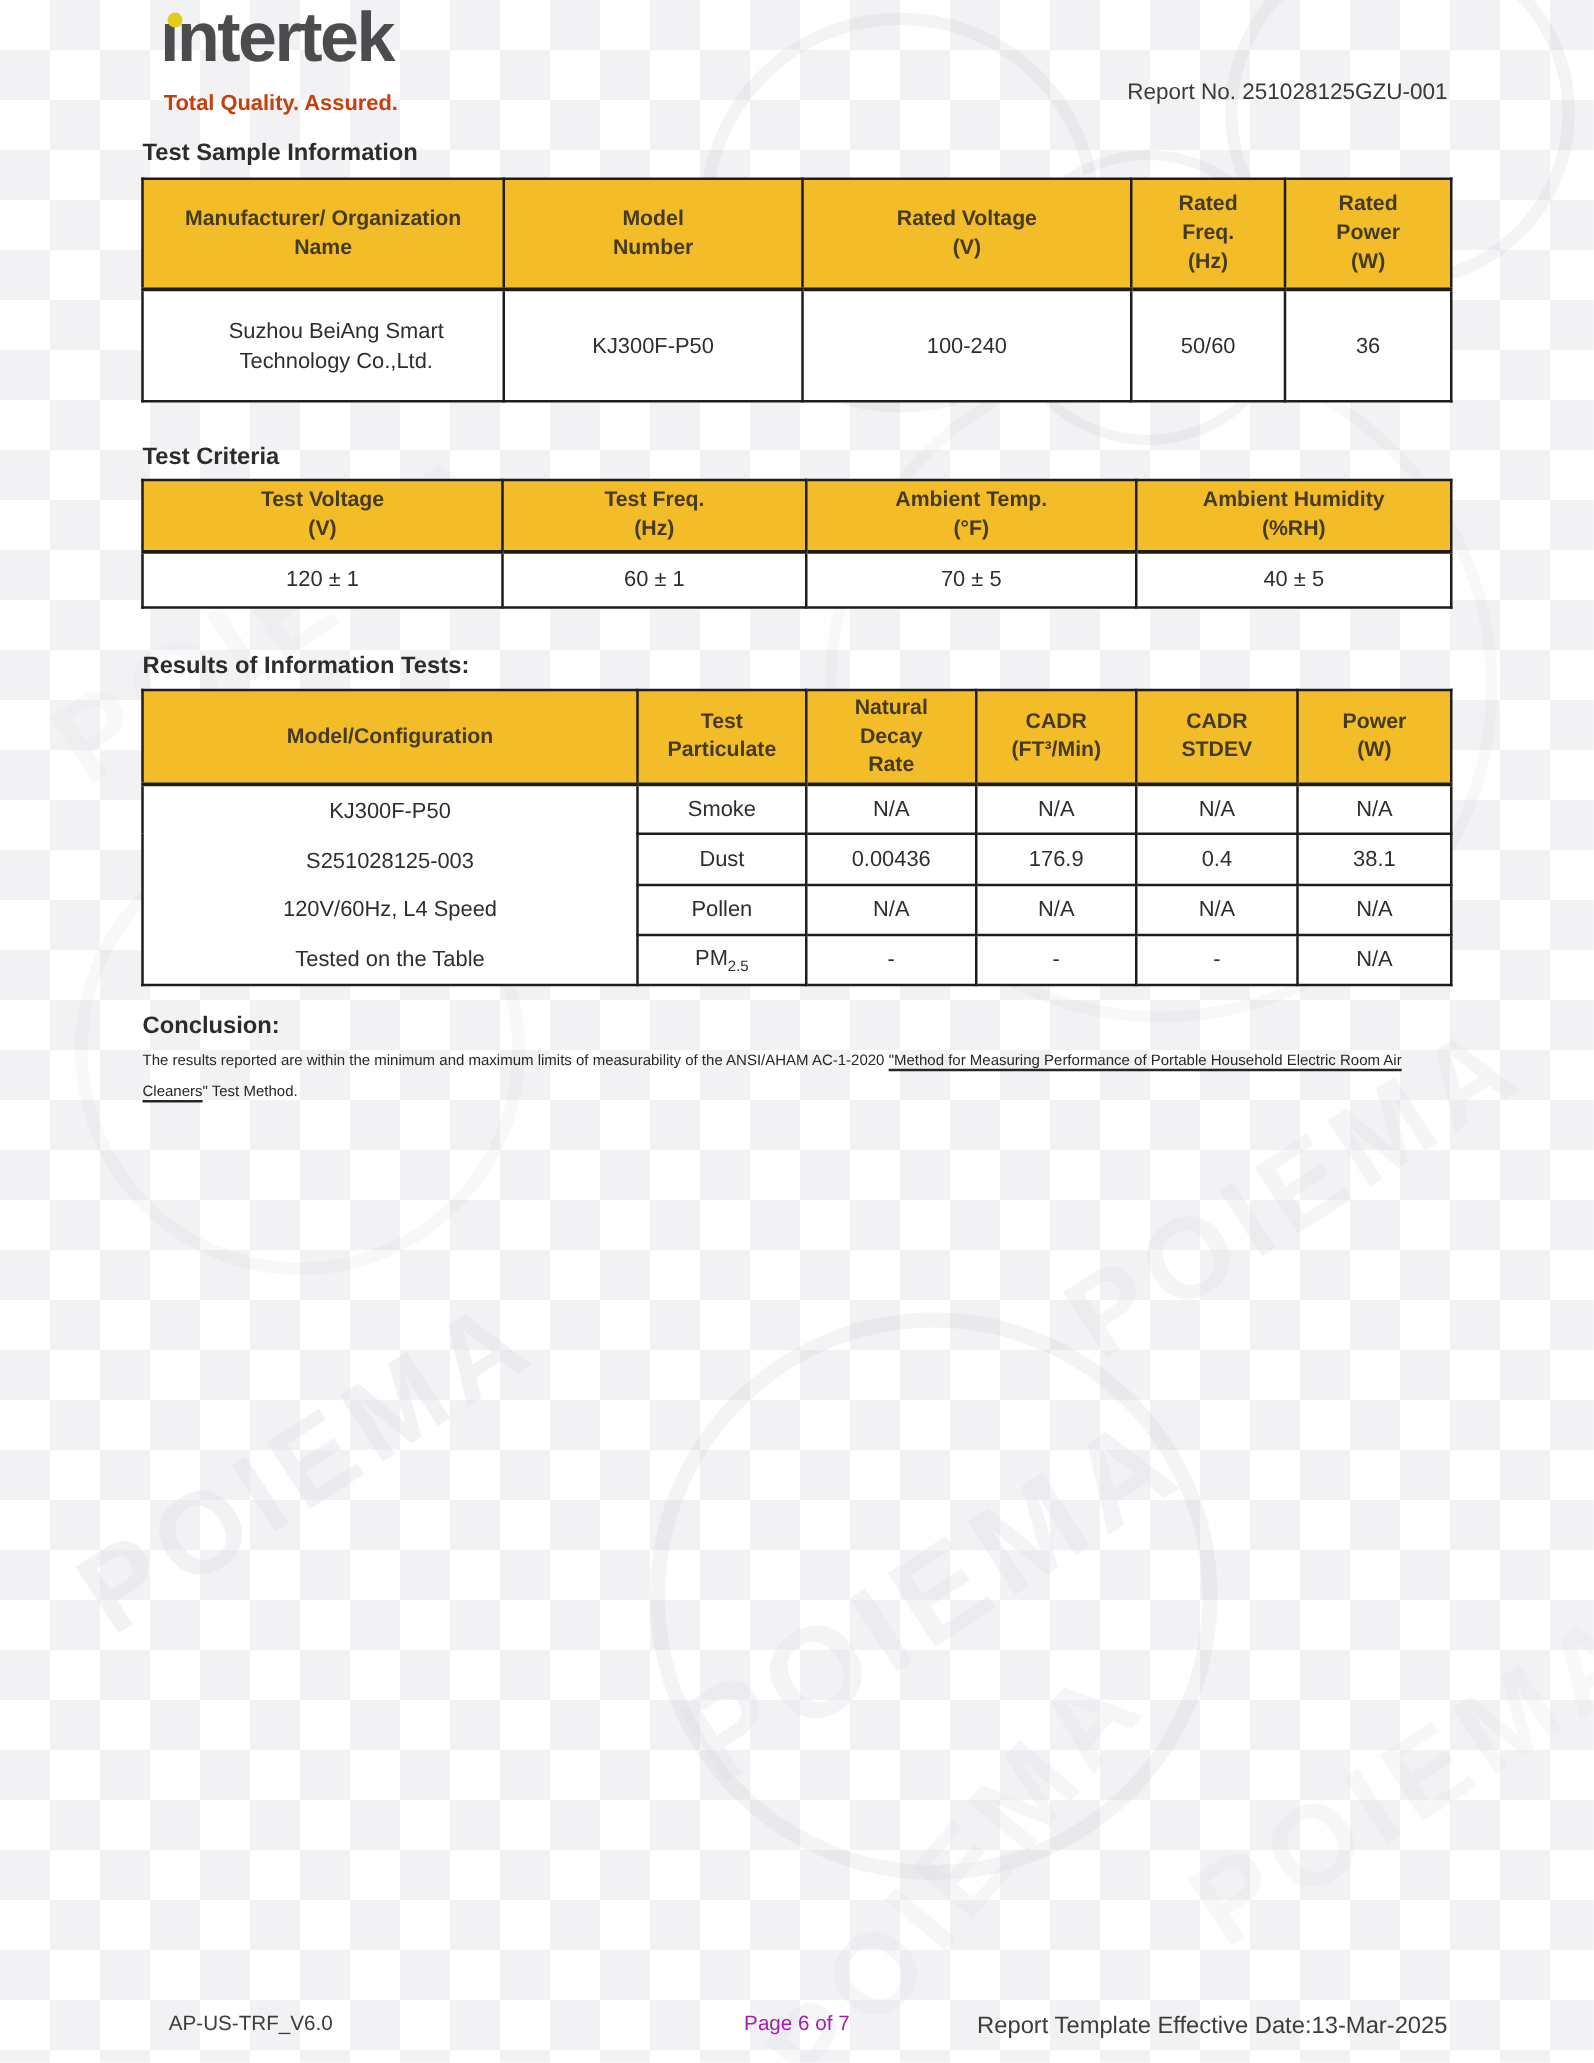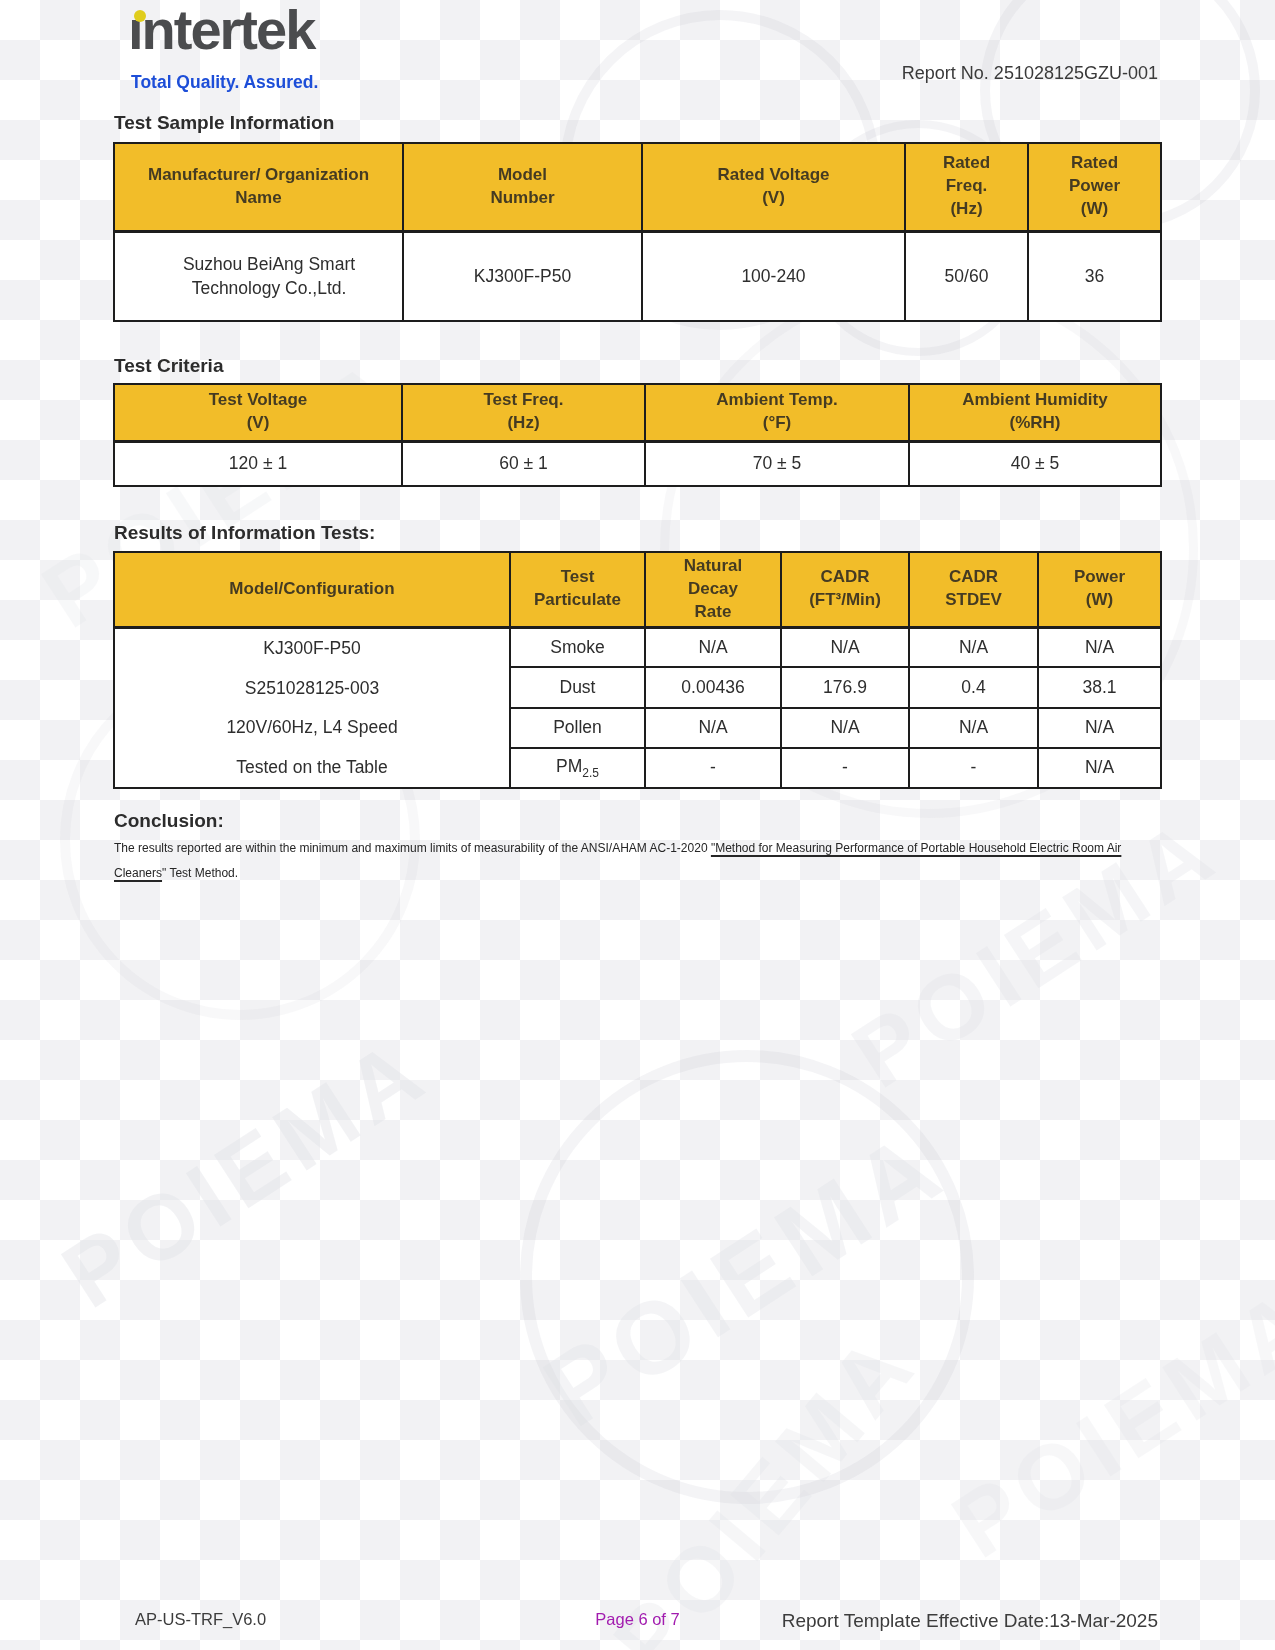--- a/index.html
+++ b/index.html
@@ -26,21 +26,21 @@
   .sw2{width:220px;height:220px;left:800px;top:120px;border-width:8px;}
   .sw3{width:260px;height:260px;left:980px;top:-50px;}
   .sw4{width:430px;height:430px;left:520px;top:1050px;border-width:12px;}
   .sw5{width:520px;height:520px;left:660px;top:280px;border-width:9px;border-color:rgba(185,189,198,.10);}
   .sw6{width:340px;height:340px;left:60px;top:660px;border-color:rgba(185,189,198,.10);}
 
   
   .logo{position:absolute;left:128px;top:2px;}
   .logo .word{font-size:56px;font-weight:bold;letter-spacing:-2px;color:#4b4c4e;line-height:1;}
   .logo .idot{position:absolute;left:6px;top:8px;width:12px;height:12px;border-radius:50%;background:#e0cd1d;}
-  .tagline{position:absolute;left:131px;top:72px;font-size:17.5px;font-weight:bold;color:#1d4ed8;}
+  .tagline{position:absolute;left:131px;top:72px;font-size:17.5px;font-weight:bold;color:#c2410c;}
   .report-no{position:absolute;right:117px;top:63px;font-size:18px;color:#3a3a3a;}
 
   
   .sec-title{position:absolute;left:114px;font-size:19px;font-weight:bold;color:#2c2c2c;}
   .t-sample{top:112px;}
   .t-criteria{top:355px;}
   .t-results{top:522px;}
   .t-conclusion{top:810px;}
 
   

